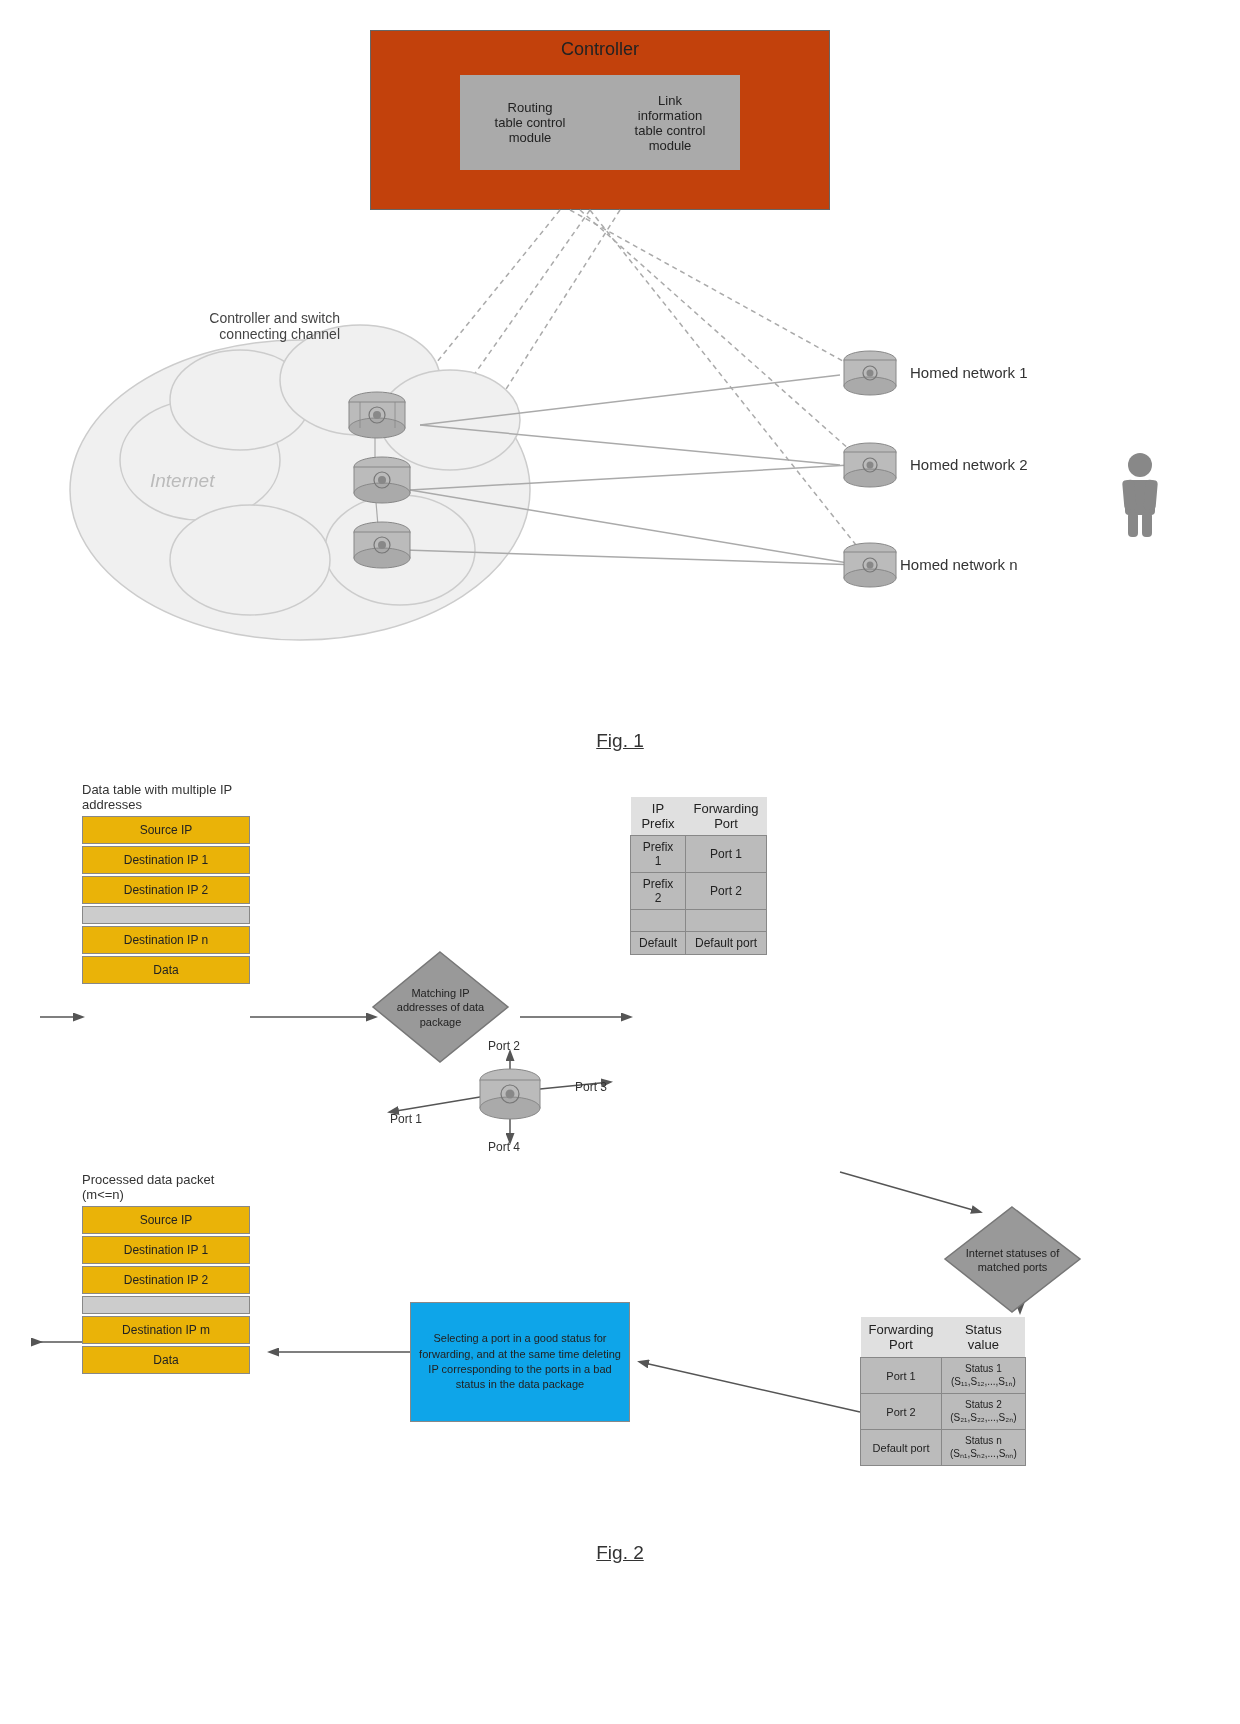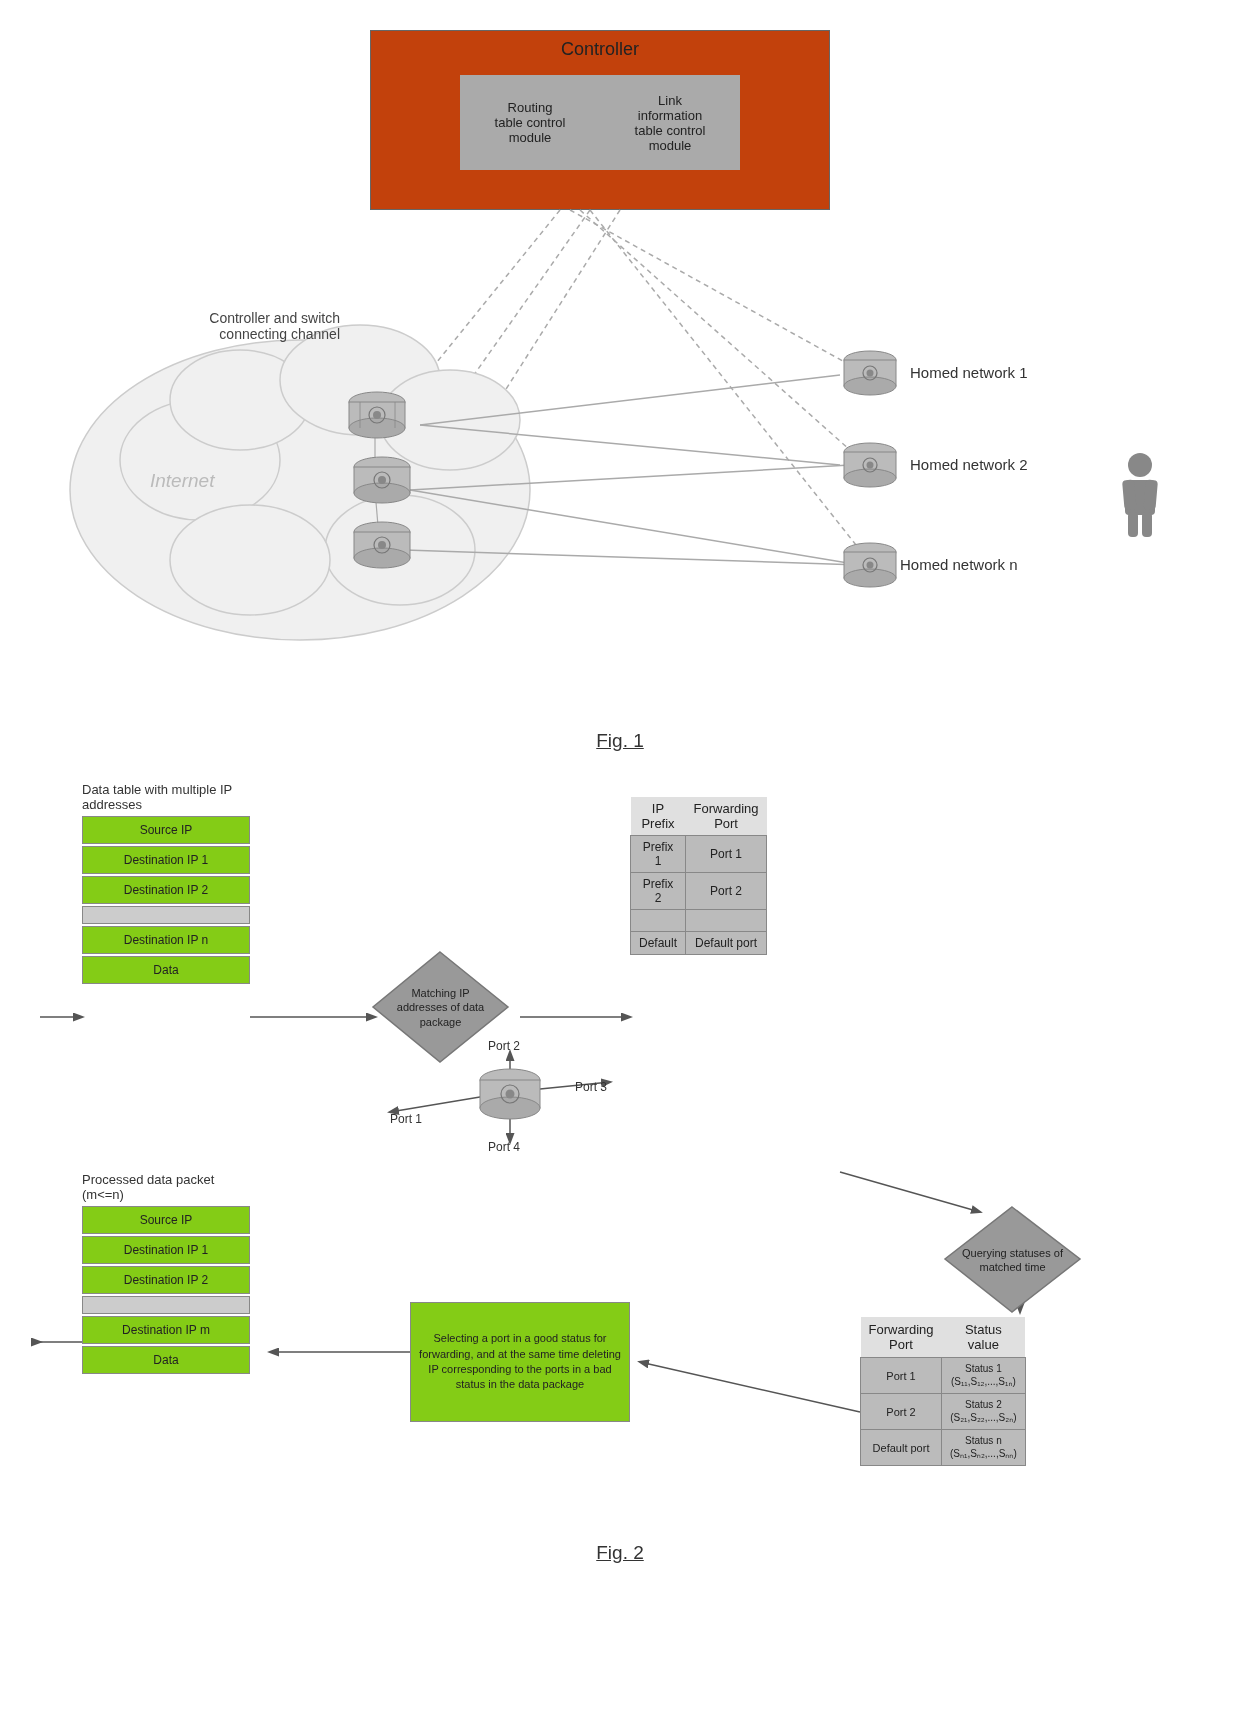--- a/index.html
+++ b/index.html
@@ -115,21 +115,21 @@
       font-size: 13px;
       color: #333;
       margin-bottom: 4px;
     }
     .data-table-rows {
       display: flex;
       flex-direction: column;
       gap: 2px;
     }
     .data-table-row {
-      background: #84cc16;
+      background: #eab308;
       height: 28px;
       display: flex;
       align-items: center;
       justify-content: center;
       font-size: 12px;
       color: #222;
       border: 1px solid #888;
     }
 
     
@@ -160,21 +160,21 @@
     
     .port-label {
       position: absolute;
       font-size: 12px;
       color: #333;
     }
 
     
     .process-box {
       position: absolute;
-      background: #84cc16;
+      background: #0ea5e9;
       border: 1px solid #888;
       display: flex;
       align-items: center;
       justify-content: center;
       text-align: center;
       font-size: 11px;
       color: #222;
       padding: 6px;
       line-height: 1.4;
     }
@@ -435,21 +435,21 @@
             </tr>
         </tbody>
       </table>
       <div style="font-size:13px;color:#333;margin-top:4px;text-align:center;">Forwarding flow table</div>
     </div>
 
     <div style="position:absolute;top:430px;left:920px;width:145px;height:115px;">
       <svg width="145" height="115">
         <polygon points="72,5 140,57 72,110 5,57" fill="#999" stroke="#777" stroke-width="1.5"></polygon>
       </svg>
-      <div style="position:absolute;top:50%;left:50%;transform:translate(-50%,-50%);text-align:center;font-size:11px;color:#222;width:110px;line-height:1.3;">Querying statuses of matched time</div>
+      <div style="position:absolute;top:50%;left:50%;transform:translate(-50%,-50%);text-align:center;font-size:11px;color:#222;width:110px;line-height:1.3;">Internet statuses of matched ports</div>
     </div>
 
     <div style="position:absolute;top:545px;left:840px;">
       <table class="status-table">
         <thead>
           <tr>
             <th>Forwarding Port</th>
             <th>Status value</th>
           </tr>
         </thead>

